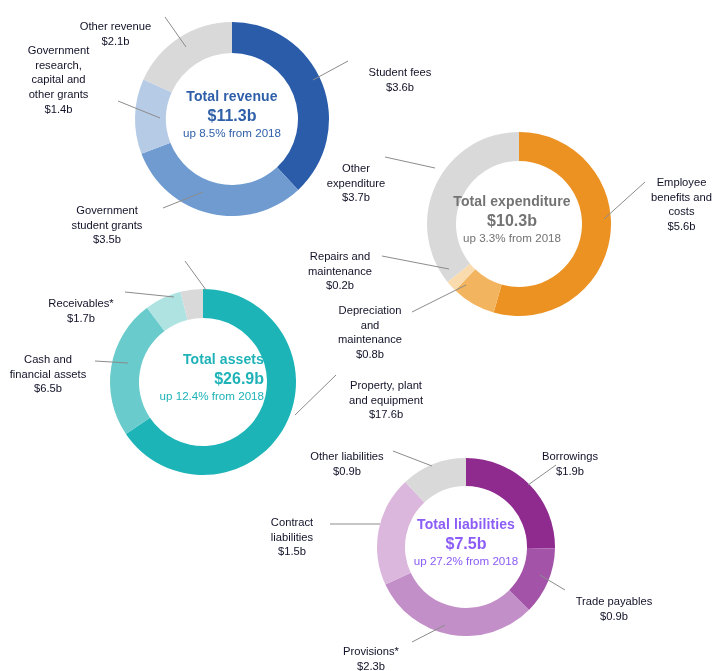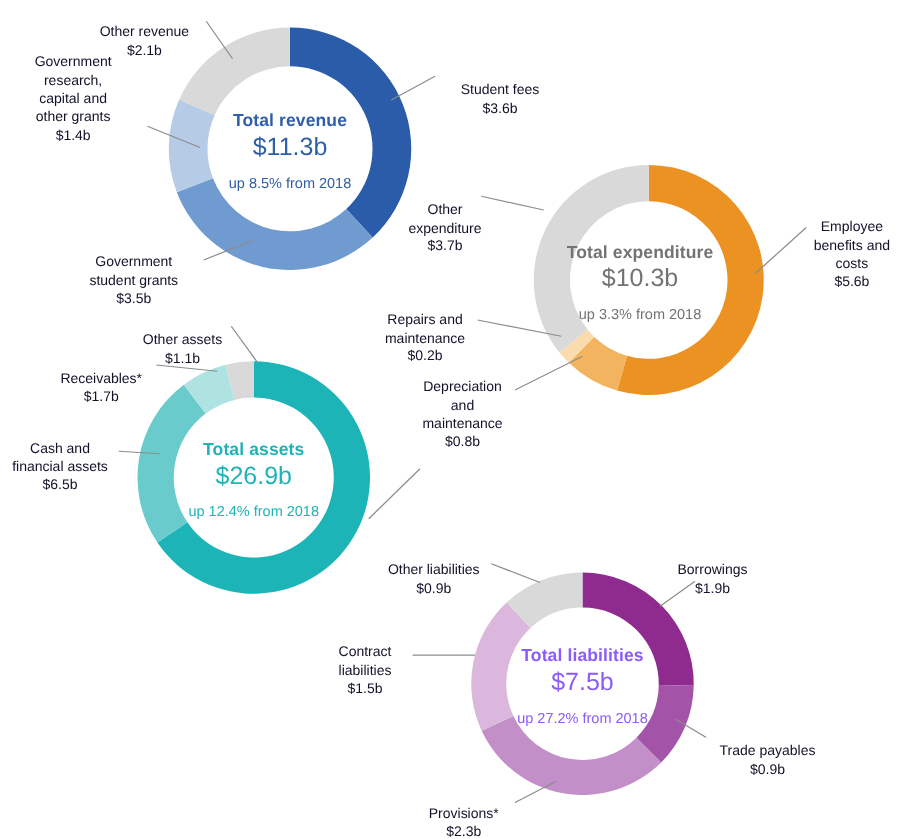--- a/index.html
+++ b/index.html
@@ -15,22 +15,22 @@
   .callout{
     position:absolute;font-size:11.2px;line-height:1.32;
     color:#111128;white-space:pre-line;
   }
   .callout .val{display:block;}
   .c-center{text-align:center;}
   .center-block{
     position:absolute;text-align:center;line-height:1.22;
   }
   .center-block .t1{font-size:14px;font-weight:bold;display:block;letter-spacing:.1px;}
-  .center-block .t2{font-size:20px;font-weight:normal;display:block;margin-top:1px;}
-  .center-block .t3{font-size:11.6px;display:block;margin-top:10px;}
+  .center-block .t2{font-size:16px;font-weight:bold;display:block;margin-top:1px;}
+  .center-block .t3{font-size:11.6px;display:block;margin-top:0;}
 </style>
 </head>
 <body>
 
 <div id="stage">
 
   <svg class="donut" id="donut-0" width="198" height="198" viewBox="0 0 198 198" style="left: 133px; top: 20px;">
       <path d="M 99 2 A 97 97 0 0 1 165.15384092606234 169.94130905705953 L 144.0118917641249 147.26934430686526 A 66 66 0 0 0 99 33 Z" fill="#2a5caa">
         <title>Student fees $4.3b</title>
       </path>
@@ -93,21 +93,21 @@
   <div class="center-block" id="center-0" style="width: 126px; left: 169px; color: rgb(47, 95, 168); top: 88px;">
     <span class="t1">Total revenue</span>
     <span class="t2">$11.3b</span>
     <span class="t3">up 8.5% from 2018</span>
   </div>
   <div class="center-block" id="center-1" style="width: 120px; left: 452px; color: #737373; top: 193px;">
     <span class="t1">Total expenditure</span>
     <span class="t2">$10.3b</span>
     <span class="t3">up 3.3% from 2018</span>
   </div>
-  <div class="center-block" id="center-2" style="width: 122px; left: 142px; color: rgb(31, 179, 184); top: 351px;">
+  <div class="center-block" id="center-2" style="width: 122px; left: 142px; color: rgb(31, 179, 184); top: 351px; text-align: right;">
     <span class="t1">Total assets</span>
     <span class="t2">$26.9b</span>
     <span class="t3">up 12.4% from 2018</span>
   </div>
   <div class="center-block" id="center-3" style="width: 116px; left: 408px; color: #8b5cf6; top: 516px;">
     <span class="t1">Total liabilities</span>
     <span class="t2">$7.5b</span>
     <span class="t3">up 27.2% from 2018</span>
   </div>
 
@@ -172,33 +172,34 @@
 maintenance</span>
     <span class="val">$0.2b</span>
   </div>
   <div class="callout c-center" style="left:328px;top:288px;width:84px">
     <span>Depreciation
 and
 maintenance</span>
     <span class="val">$0.8b</span>
   </div>
 
-  <div class="callout c-center" style="left:104px;top:250px;width:84px">
-    <span>Other assets</span>
-    <span class="val">$1.1b</span>
-  </div>
   <div class="callout c-center" style="left:38px;top:281px;width:86px">
     <span>Receivables*</span>
     <span class="val">$1.7b</span>
   </div>
   <div class="callout c-center" style="left:2px;top:337px;width:92px">
     <span>Cash and
 financial assets</span>
     <span class="val">$6.5b</span>
   </div>
+  <div class="callout c-center" style="left:336px;top:363px;width:100px">
+    <span>Property, plant
+and equipment</span>
+    <span class="val">$17.6b</span>
+  </div>
 
   <div class="callout c-center" style="left:300px;top:434px;width:94px">
     <span>Other liabilities</span>
     <span class="val">$0.9b</span>
   </div>
   <div class="callout c-center" style="left:256px;top:500px;width:72px">
     <span>Contract
 liabilities</span>
     <span class="val">$1.5b</span>
   </div>

